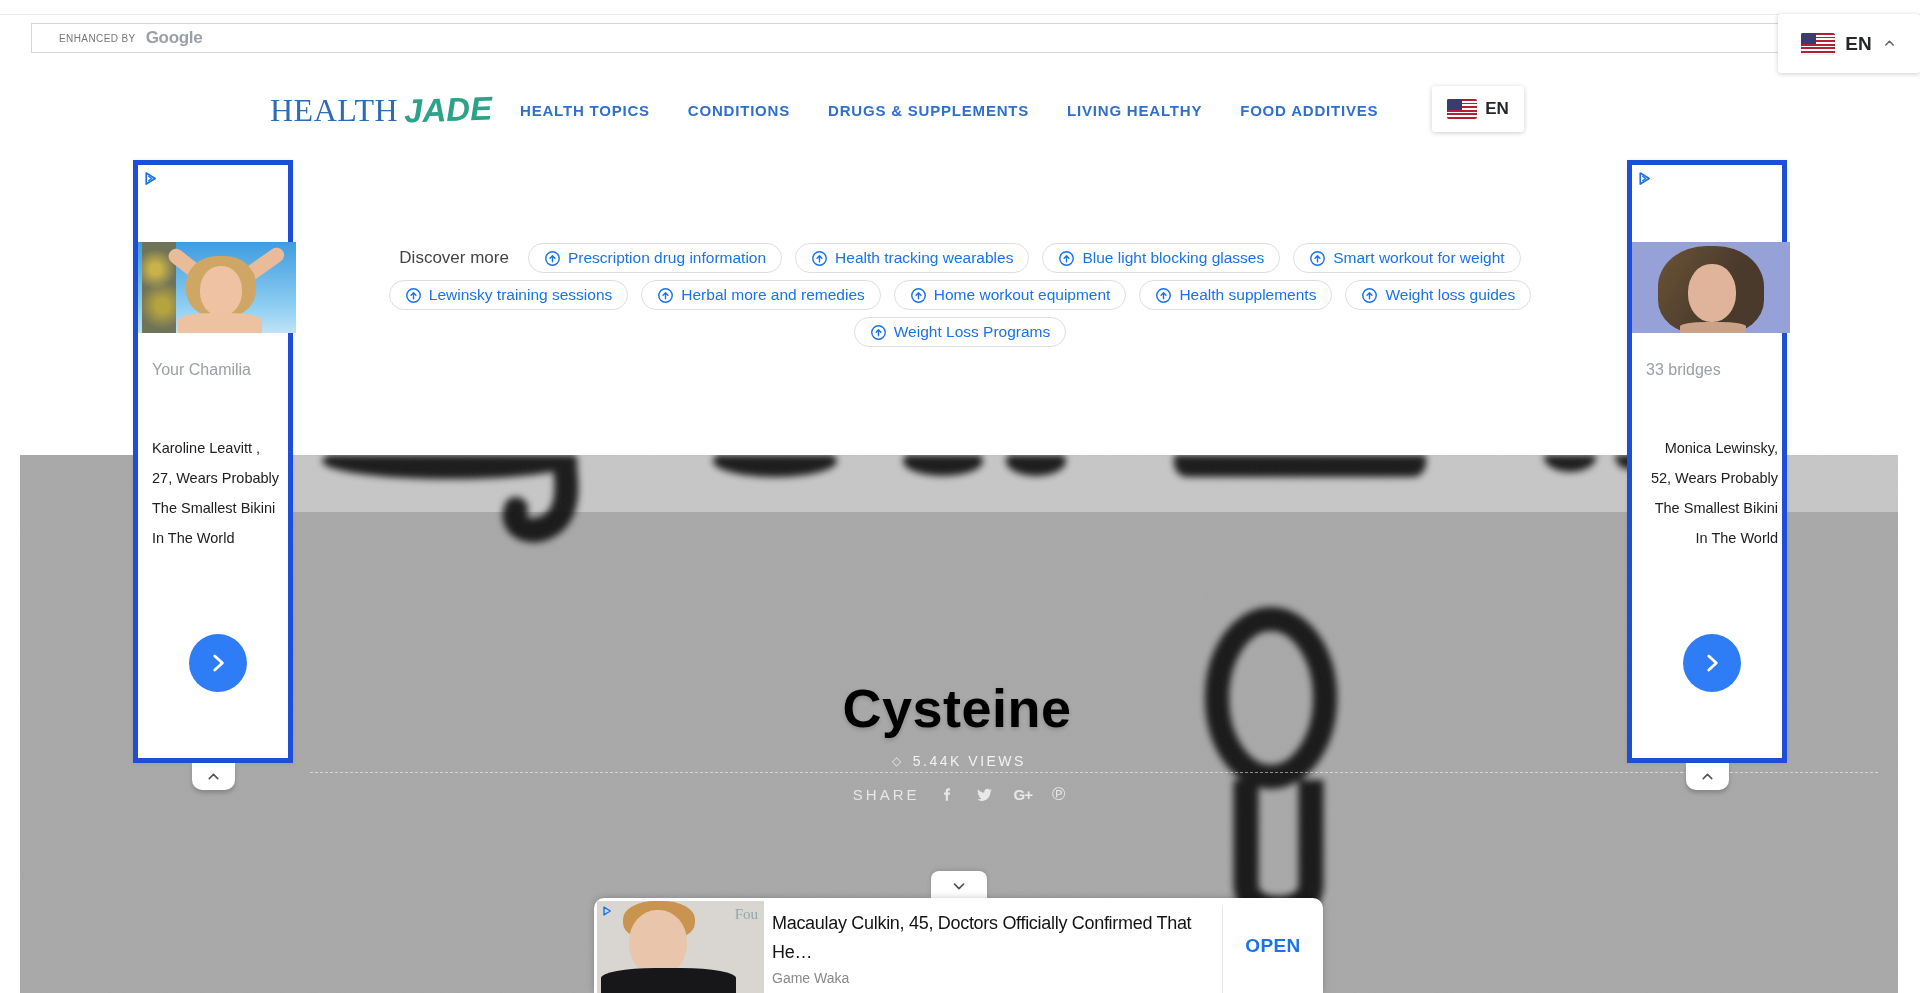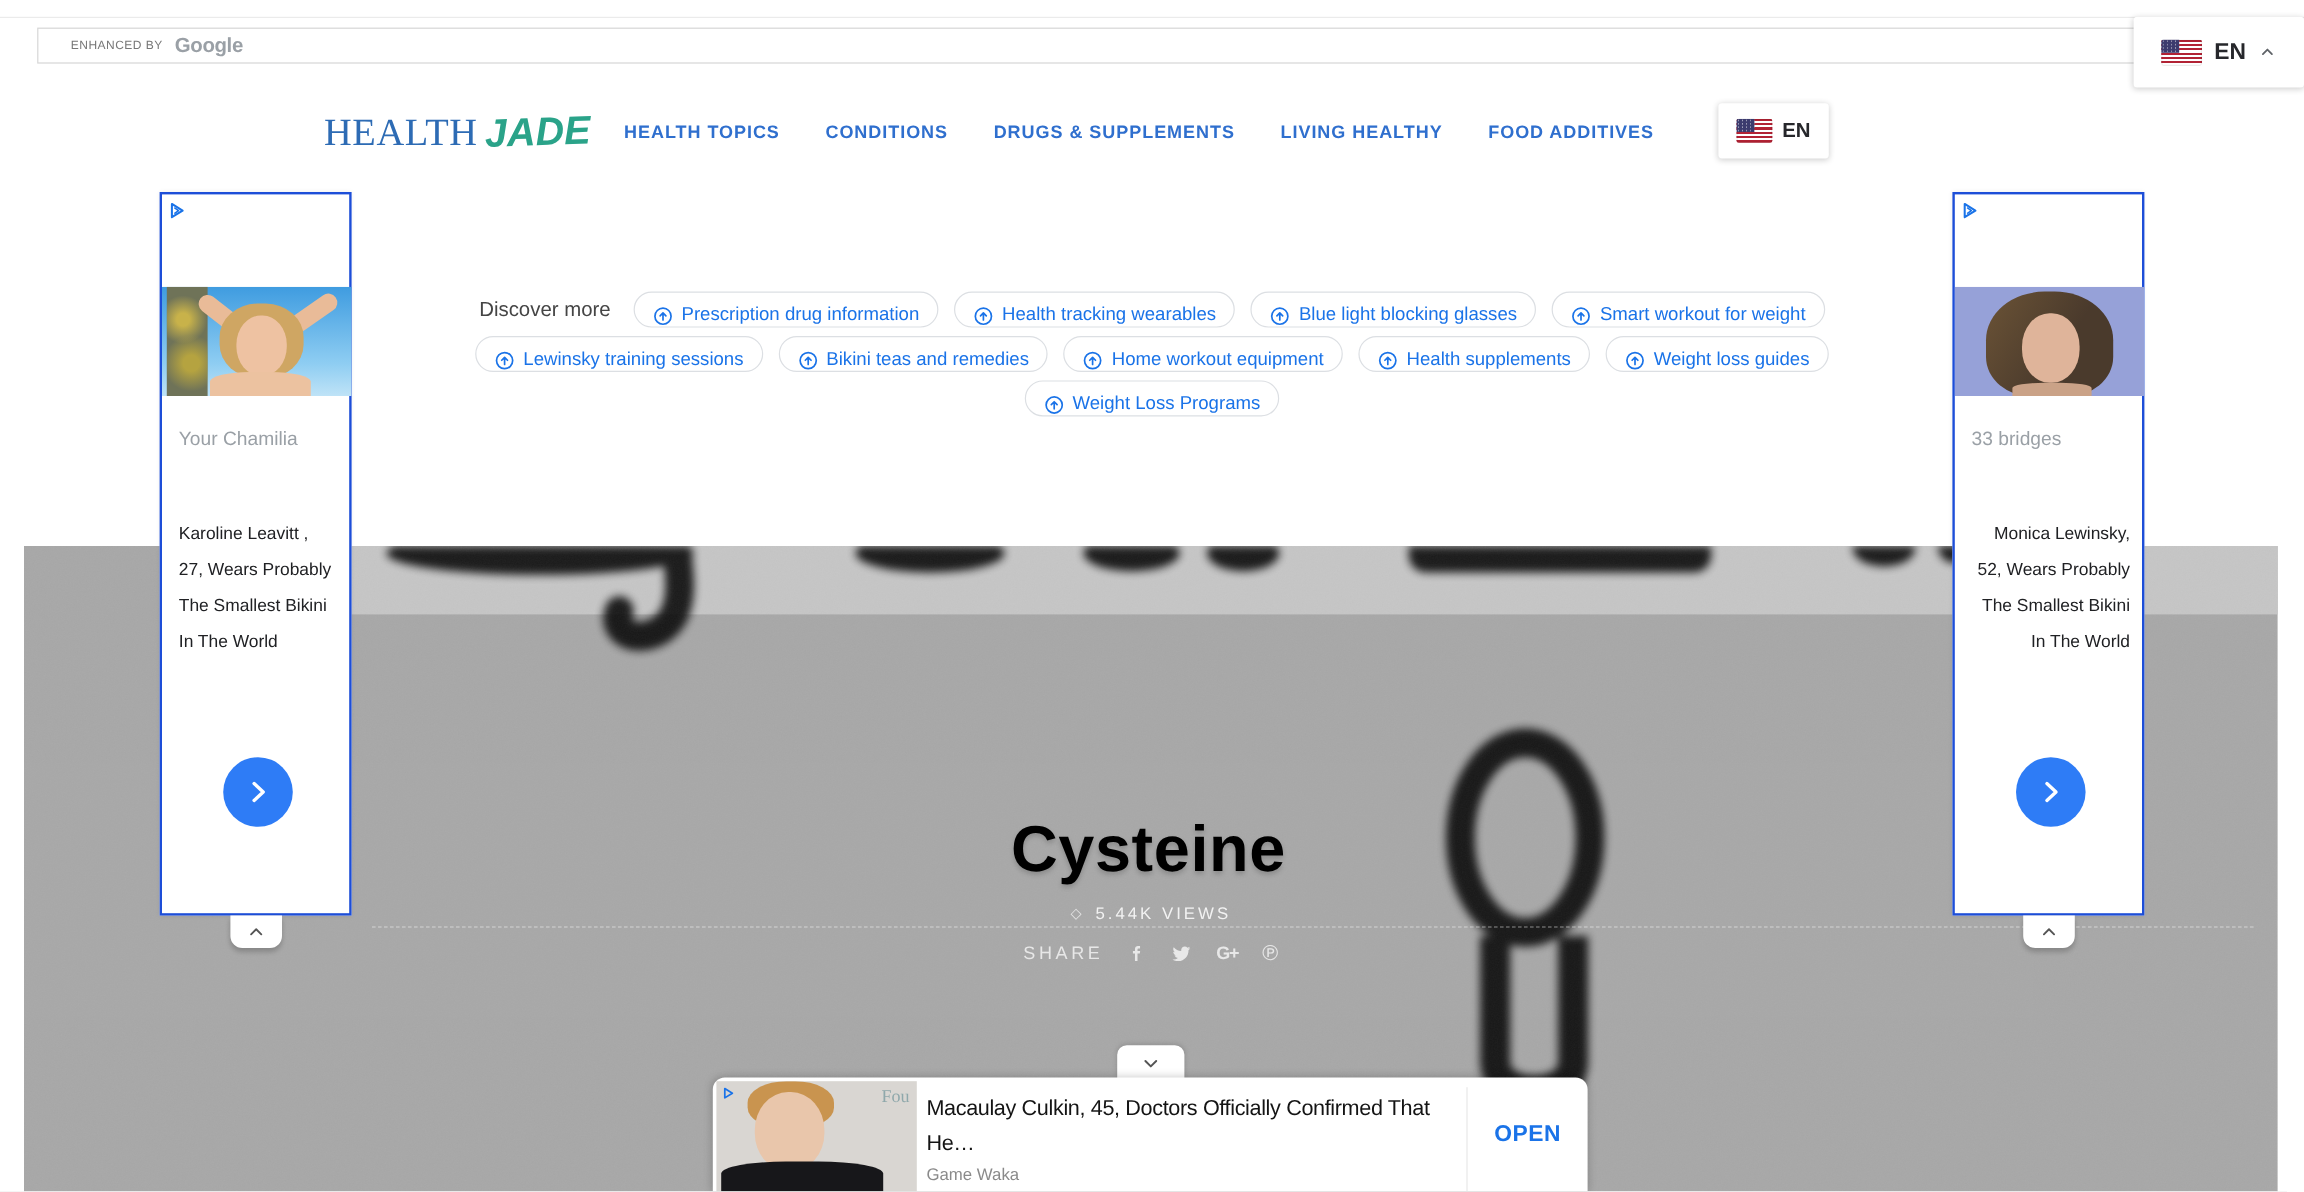--- a/index.html
+++ b/index.html
@@ -31,21 +31,21 @@
   .logo{position:absolute;left:270px;top:50%;transform:translateY(-50%);display:flex;align-items:baseline;cursor:pointer;}
   .logo-health{font-family:"Liberation Serif",serif;font-size:32px;color:#2d6bb4;letter-spacing:.5px;}
   .logo-jade{font-size:33px;font-weight:700;font-style:italic;color:#2aa389;margin-left:6px;transform:rotate(-2deg);}
   .nav{position:absolute;left:520px;top:0;height:100%;display:flex;align-items:center;gap:38px;}
   .nav-item{font-size:15px;font-weight:600;letter-spacing:.8px;color:#2f6fce;cursor:pointer;white-space:nowrap;}
 
   
   .discover{position:absolute;top:243px;left:0;right:0;display:flex;flex-direction:column;align-items:center;gap:7px;z-index:4;}
   .pill-row{display:flex;align-items:center;gap:13px;}
   .discover-label{font-size:17px;color:#454545;margin-right:6px;}
-  .pill{height:30px;box-sizing:border-box;display:flex;align-items:flex-end;gap:7px;padding:0 15px;
+  .pill{height:30px;box-sizing:border-box;display:flex;align-items:center;gap:7px;padding:0 15px;
     border:1px solid #dcdfe3;border-radius:16px;background:#fff;color:#1a73e8;font-size:15.5px;font-weight:500;cursor:pointer;white-space:nowrap;}
   .pill svg{width:17px;height:17px;flex:0 0 auto;}
 
   
   .hero{position:absolute;left:20px;top:455px;width:1878px;height:538px;background:#a8a8a8;overflow:hidden;z-index:1;}
   .hero-band{position:absolute;left:210px;top:0;right:0;height:57px;background:#c6c6c6;}
   .hero-letters{position:absolute;left:0;top:0;width:1878px;height:538px;filter:blur(3.5px);opacity:.92;}
   .hero-noise{position:absolute;inset:0;width:100%;height:100%;opacity:.05;}
   .hero-title{position:absolute;left:0;right:4px;top:222px;text-align:center;font-size:54px;font-weight:700;color:#000000;
     text-shadow:0 2px 4px rgba(0,0,0,.18);letter-spacing:.5px;}
@@ -53,21 +53,21 @@
     font-size:14px;letter-spacing:2.5px;color:rgba(255,255,255,.85);}
   .views-icon{font-size:12px;opacity:.8;}
   .hero-dash{position:absolute;top:317px;left:290px;right:20px;border-top:1px dashed rgba(255,255,255,.5);}
   .hero-share{position:absolute;left:0;right:0;top:330px;display:flex;justify-content:center;align-items:center;gap:20px;}
   .share-label{font-size:15px;letter-spacing:3px;color:rgba(255,255,255,.72);}
   .share-icon{width:17px;height:17px;fill:#e8e8e8;cursor:pointer;}
   .gplus{font-size:15px;font-weight:700;color:#e8e8e8;cursor:pointer;letter-spacing:-1px;}
   .pin{font-size:18px;color:#e8e8e8;cursor:pointer;line-height:1;}
 
   
-  .side-ad{position:absolute;width:160px;height:603px;background:#fff;border:2px solid #1d4ed8;box-sizing:border-box;
+  .side-ad{position:absolute;width:160px;height:603px;background:#fff;border:5px solid #1d4ed8;box-sizing:border-box;
     box-shadow:0 0 4px rgba(0,0,0,.08);z-index:20;cursor:pointer;}
   .ad-left{left:133px;top:160px;}
   .ad-right{left:1627px;top:160px;text-align:right;}
   .adchoices{position:absolute;left:4px;top:5px;width:17px;height:17px;z-index:3;cursor:pointer;}
   .side-photo{position:absolute;left:0;top:77px;width:158px;height:91px;overflow:hidden;}
   .advertiser{position:absolute;left:14px;top:196px;font-size:16px;color:#9aa0a6;}
   .side-headline{position:absolute;left:14px;top:268px;width:132px;font-size:14.5px;line-height:30px;color:#202124;}
   .next-circle{position:absolute;left:51px;top:469px;width:58px;height:58px;border-radius:50%;background:#2e7cf6;
     display:flex;align-items:center;justify-content:center;cursor:pointer;}
   .ad-tab{position:absolute;width:43px;height:27px;background:#fff;display:flex;align-items:center;justify-content:center;
@@ -188,21 +188,21 @@
             <circle cx="12" cy="12" r="9.5" fill="none" stroke="currentColor" stroke-width="2"></circle>
             <path d="M12 16.5v-8M8.6 11.6 12 8.2l3.4 3.4" fill="none" stroke="currentColor" stroke-width="2" stroke-linecap="round" stroke-linejoin="round"></path>
           </svg>
         <span>Lewinsky training sessions</span>
       </button>
       <button class="pill">
         <svg viewBox="0 0 24 24">
             <circle cx="12" cy="12" r="9.5" fill="none" stroke="currentColor" stroke-width="2"></circle>
             <path d="M12 16.5v-8M8.6 11.6 12 8.2l3.4 3.4" fill="none" stroke="currentColor" stroke-width="2" stroke-linecap="round" stroke-linejoin="round"></path>
           </svg>
-        <span>Bikini teas and remedies</span>
+        <span>Herbal more and remedies</span>
       </button>
       <button class="pill">
         <svg viewBox="0 0 24 24">
             <circle cx="12" cy="12" r="9.5" fill="none" stroke="currentColor" stroke-width="2"></circle>
             <path d="M12 16.5v-8M8.6 11.6 12 8.2l3.4 3.4" fill="none" stroke="currentColor" stroke-width="2" stroke-linecap="round" stroke-linejoin="round"></path>
           </svg>
         <span>Home workout equipment</span>
       </button>
       <button class="pill">
         <svg viewBox="0 0 24 24">

